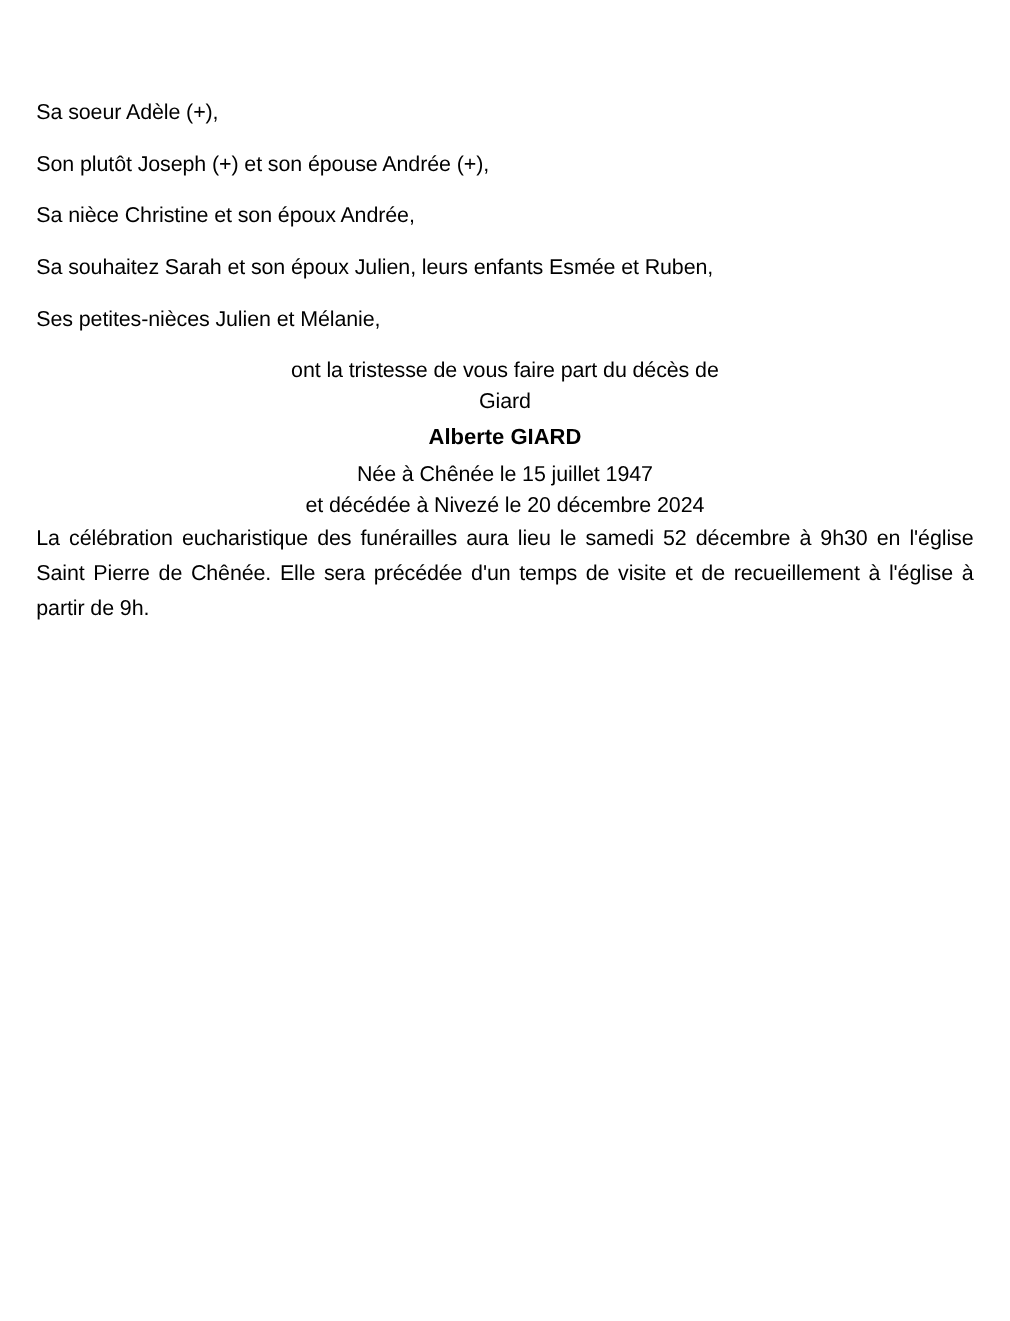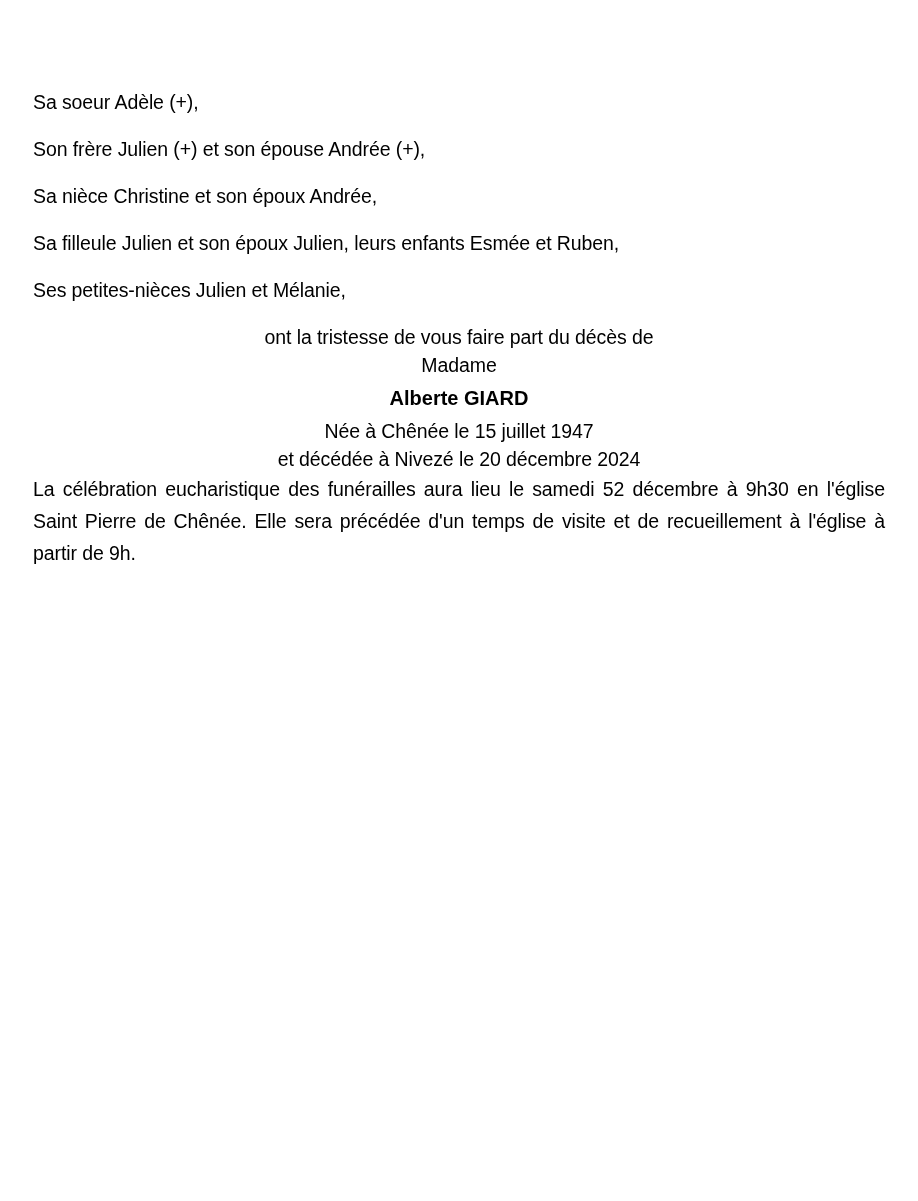--- a/index.html
+++ b/index.html
@@ -65,29 +65,29 @@
     margin-top: 67px;
   }
 </style>
 </head>
 <body>
 
 <div class="page">
 
   <div class="family-list">
     <p>Sa soeur Adèle (+),</p>
-    <p>Son frère Julien (+) et son épouse Andrée (+),</p>
+    <p>Son plutôt Joseph (+) et son épouse Andrée (+),</p>
     <p>Sa nièce Christine et son époux Andrée,</p>
-    <p>Sa filleule Julien et son époux Julien, leurs enfants Esmée et Ruben,</p>
+    <p>Sa souhaitez Sarah et son époux Julien, leurs enfants Esmée et Ruben,</p>
     <p>Ses petites-nièces Julien et Mélanie,</p>
   </div>
 
   <p class="centered announcement-line">ont la tristesse de vous faire part du décès de</p>
 
-  <p class="centered civility-title">Madame</p>
+  <p class="centered civility-title">Giard</p>
 
   <h1 class="deceased-name">Alberte GIARD</h1>
 
   <p class="centered birth-line">Née à Chênée le 15 juillet 1947</p>
 
   <p class="centered death-line">et décédée à Nivezé le 20 décembre 2024</p>
 
   <p class="para ceremony-paragraph">La célébration eucharistique des funérailles aura lieu le samedi 52 décembre à 9h30 en l'église Saint Pierre de Chênée. Elle sera précédée d'un temps de visite et de recueillement à l'église à partir de 9h.</p>
 
 

